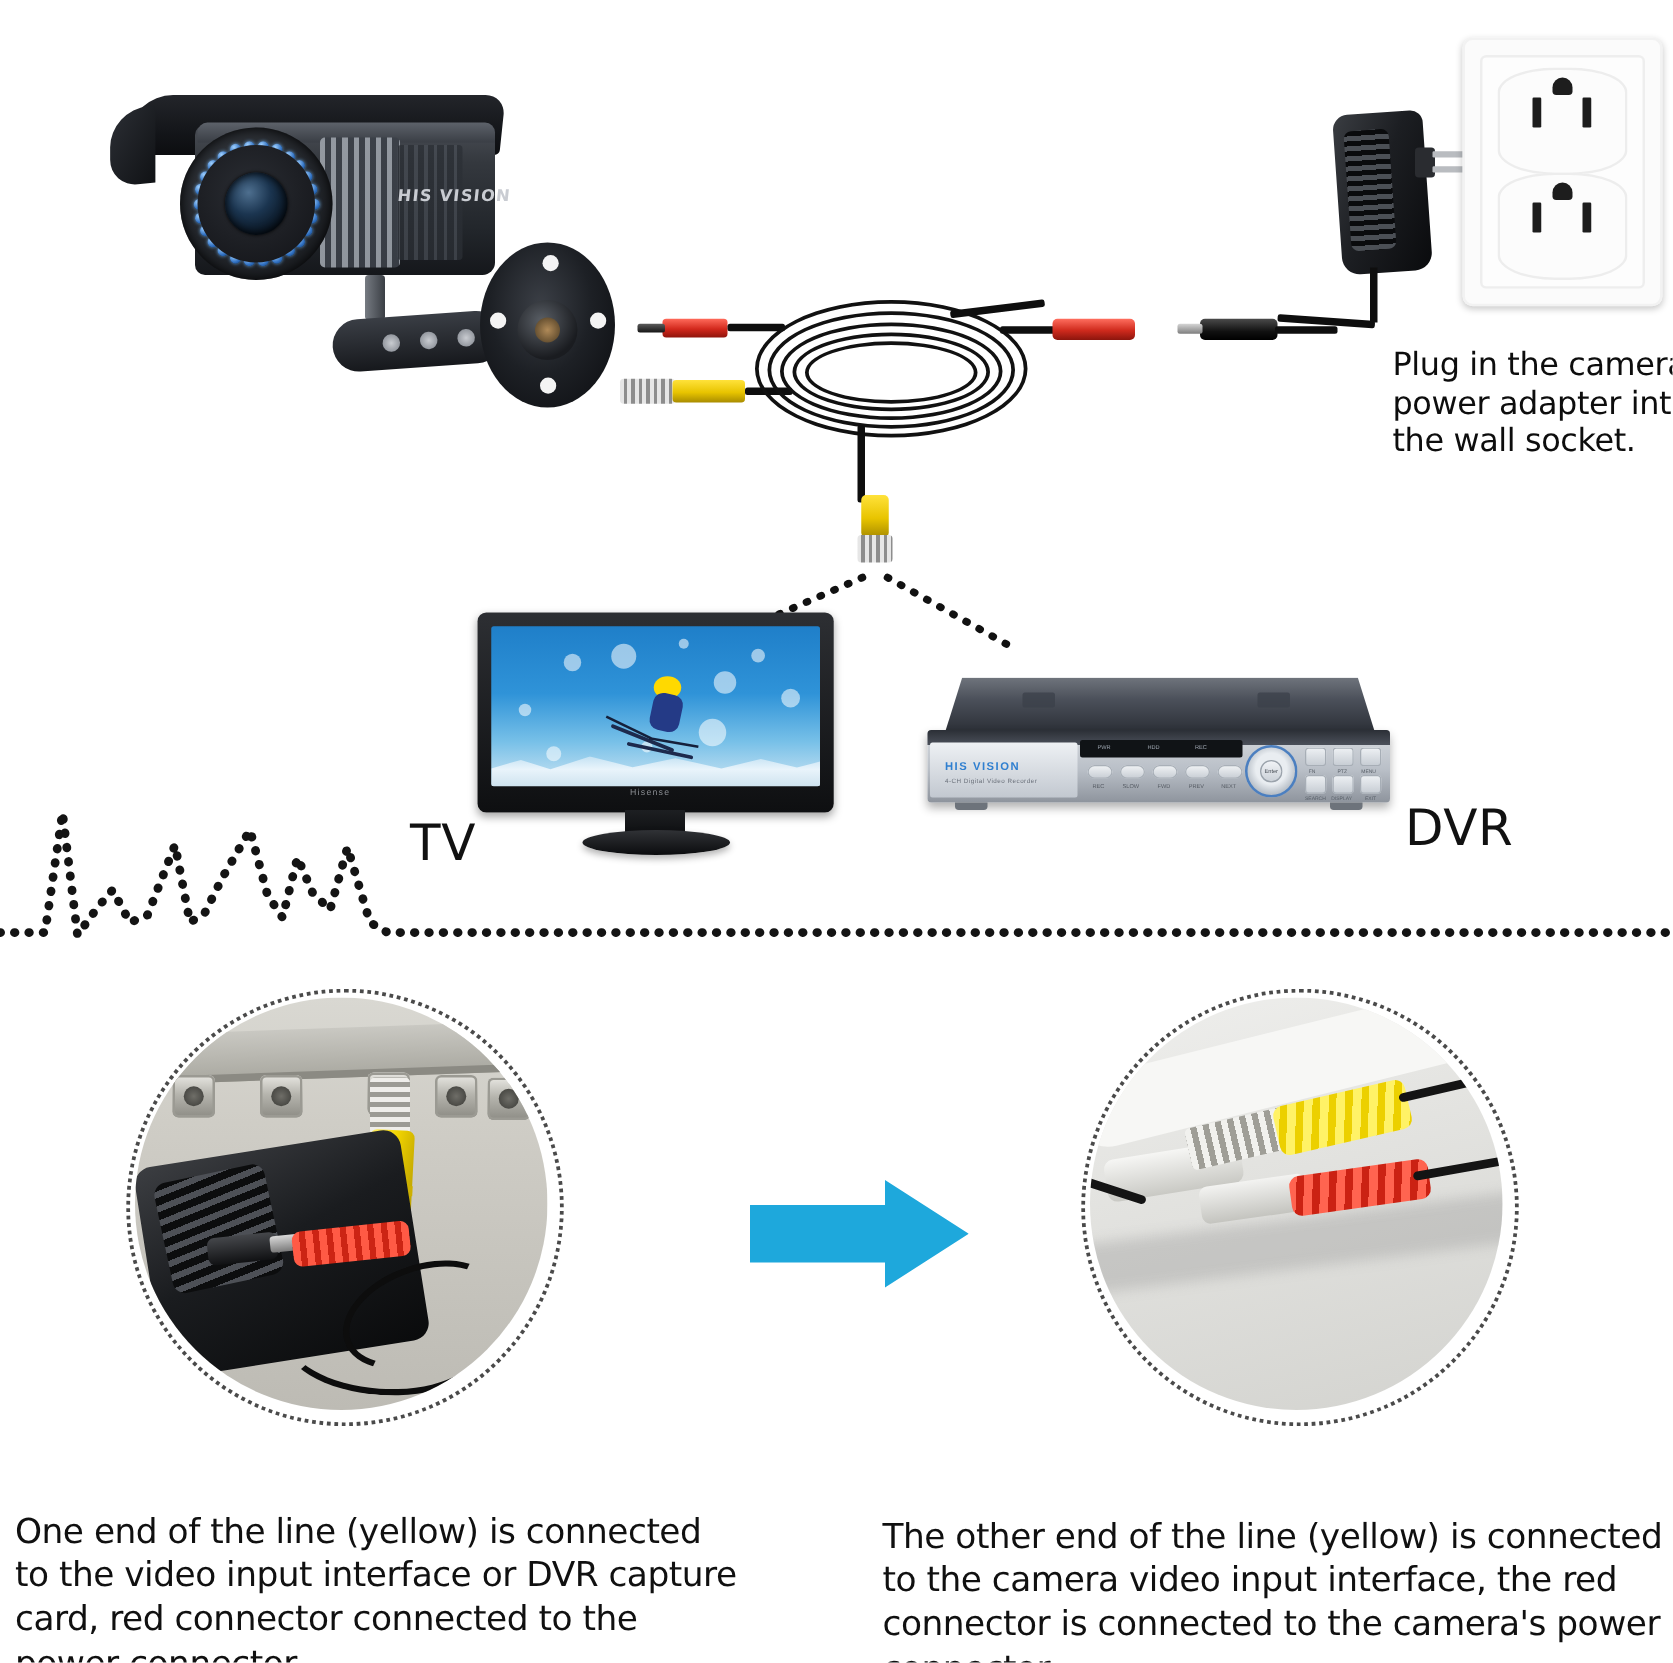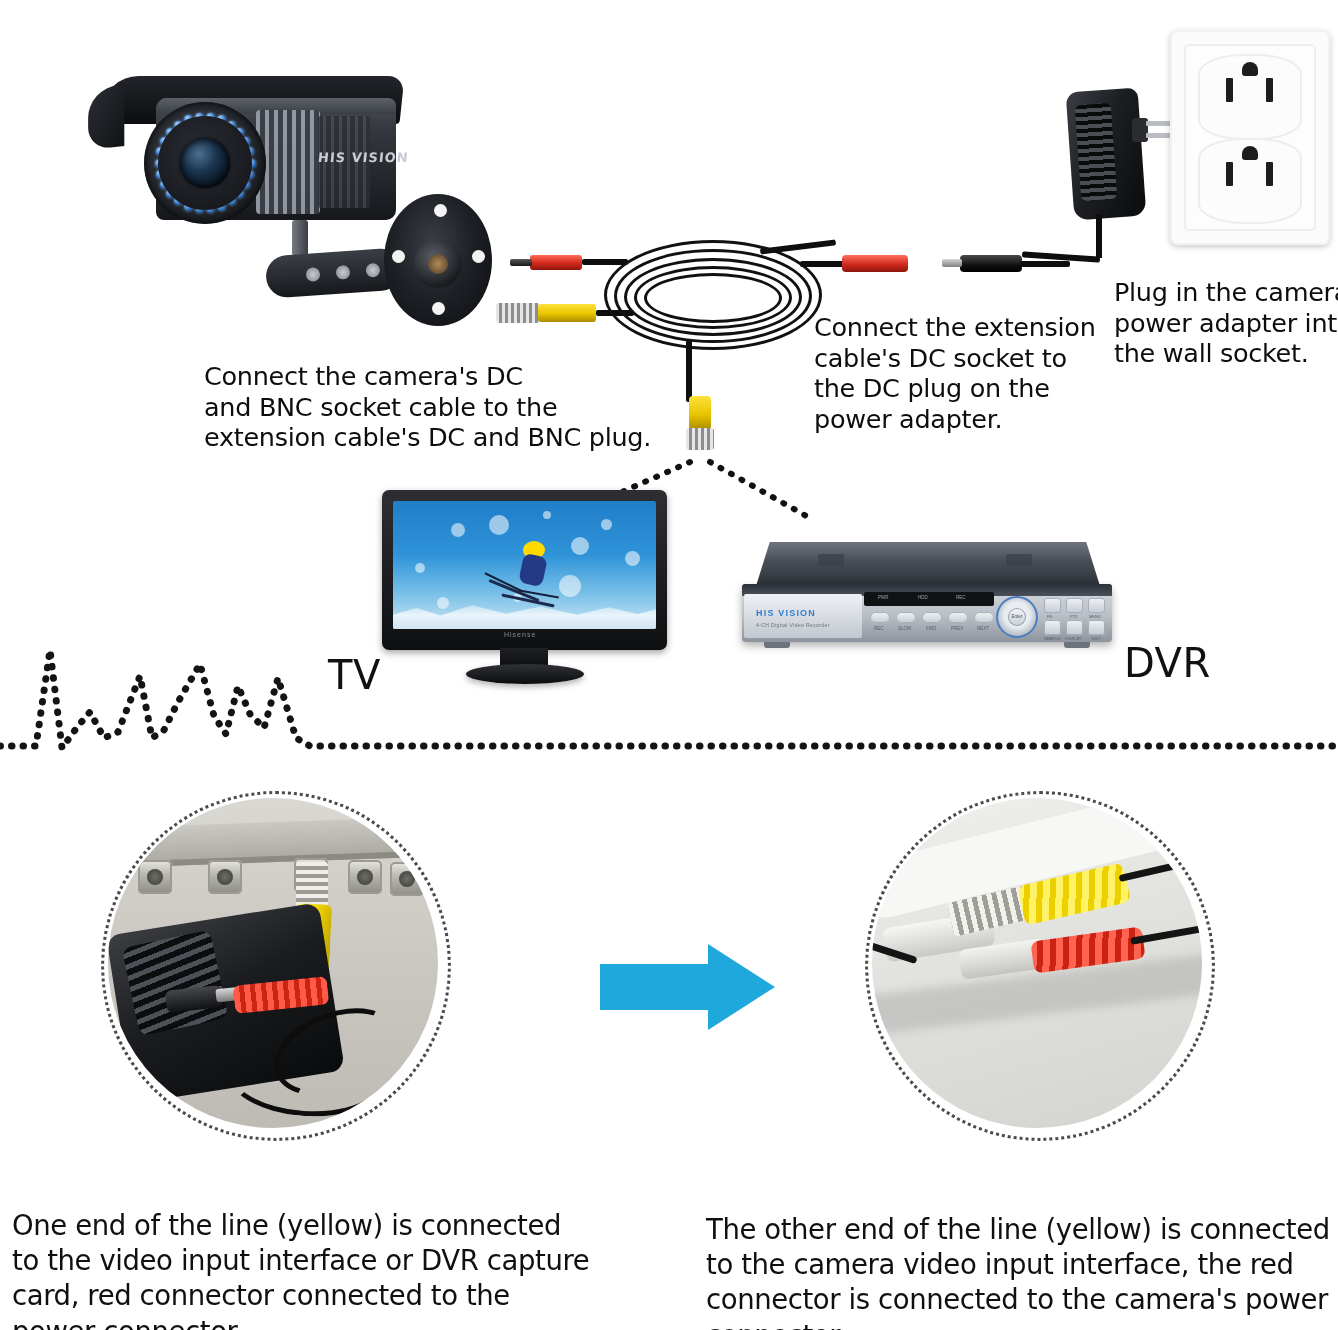--- a/index.html
+++ b/index.html
@@ -504,27 +504,20 @@
       <div class="slot" style="left:68px;top:24px;width:7px;height:24px;"></div>
       <div class="gnd" style="left:44px;top:8px;"></div>
     </div>
     <div class="recept" style="top:108px;">
       <div class="slot" style="left:28px;top:24px;width:7px;height:24px;"></div>
       <div class="slot" style="left:68px;top:24px;width:7px;height:24px;"></div>
       <div class="gnd" style="left:44px;top:8px;"></div>
     </div>
   </div>
 
-  <div class="callout" style="left:204px;top:361px;">Connect the camera's DC
-and BNC socket cable to the
-extension cable's DC and BNC plug.</div>
-  <div class="callout" style="left:814px;top:312px;">Connect the extension
-cable's DC socket to
-the DC plug on the
-power adapter.</div>
   <div class="callout" style="left:1114px;top:277px;">Plug in the camera
 power adapter into
 the wall socket.</div>
 
   <div class="abs" id="tv-group">
     <div class="tv-frame"></div>
     <div class="tv-screen">
       <div class="bubble" style="left:22px;top:62px;width:10px;height:10px;"></div>
       <div class="bubble" style="left:58px;top:22px;width:14px;height:14px;"></div>
       <div class="bubble" style="left:96px;top:14px;width:20px;height:20px;"></div>

